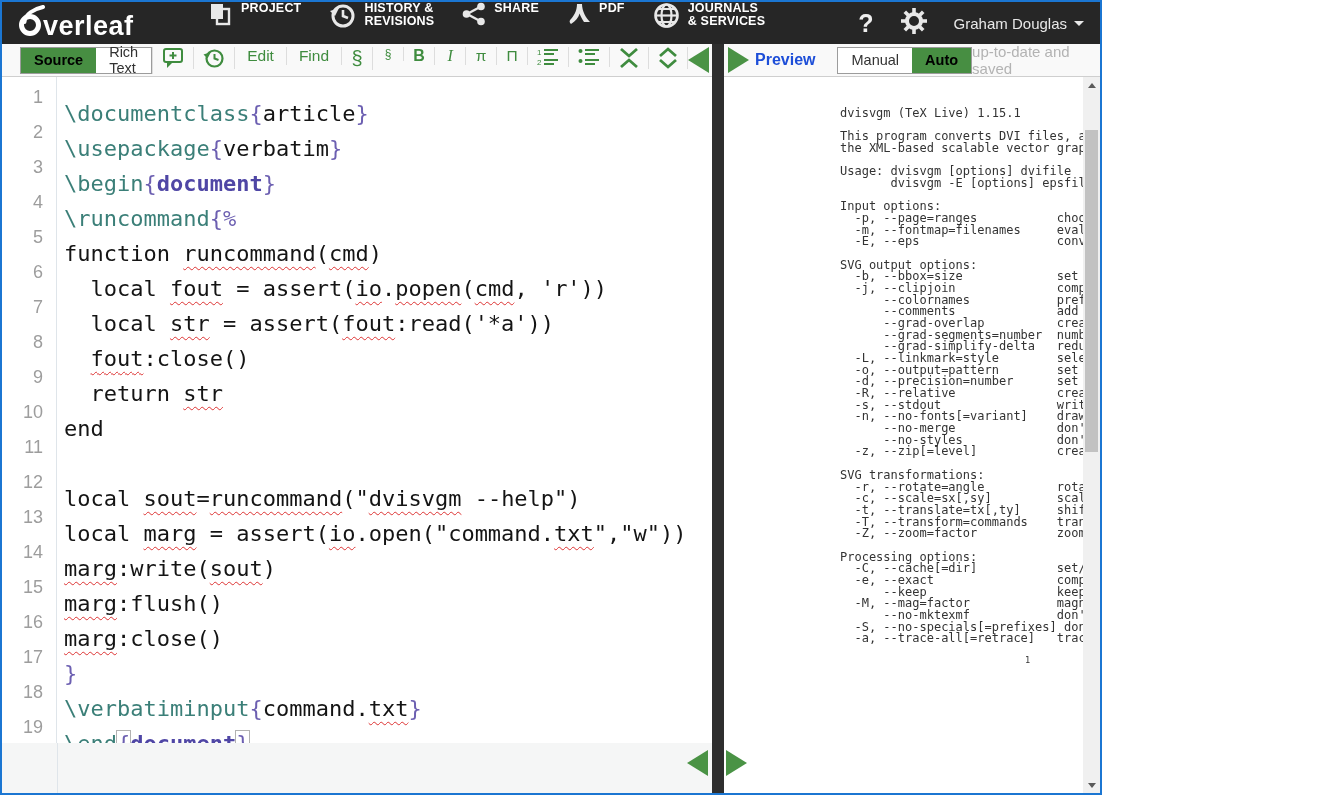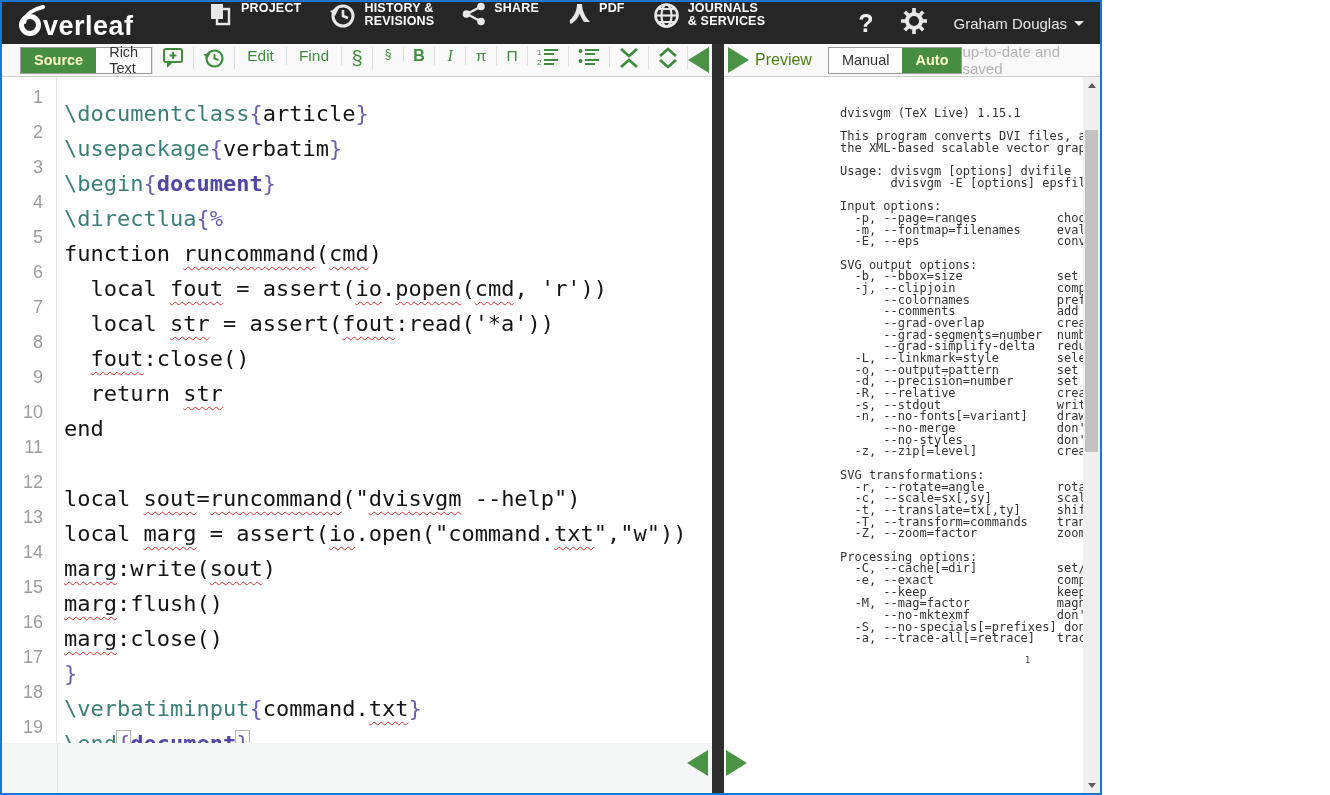--- a/index.html
+++ b/index.html
@@ -22,33 +22,33 @@
   
   #main { flex:1; display:flex; min-height:0; }
   #left-pane { width:710px; flex-shrink:0; display:flex; flex-direction:column; background:#fff; }
   #divider { width:12px; background:#2e2e2e; flex-shrink:0; }
   #right-pane { flex:1; display:flex; flex-direction:column; background:#fff; position:relative; }
 
   
   .toolbar { height:33px; background:#f9f9f9; border-bottom:1px solid #cfcfcf; display:flex; align-items:center; flex-shrink:0; }
   .toggle-group { display:flex; border:1px solid #9c9c9c; margin-left:18px; height:27px; background:#fff; }
   .toggle-btn { display:flex; align-items:center; padding:0 13px; font-size:14.5px; color:#333; cursor:pointer; background:#fff; }
-  .toggle-btn.active { background:#478e42; color:#fef9c3; font-weight:bold; }
+  .toggle-btn.active { background:#478e42; color:#000000; font-weight:bold; }
   #btn-row { display:flex; align-items:flex-start; height:27px; border-left:1px solid #ddd; }
   .tb-btn { display:flex; align-items:center; justify-content:center; border-right:1px solid #ddd; color:#3f8c3f; font-size:15.5px; cursor:pointer; padding:0 9px; min-width:31px; }
   .tb-btn.wide { padding:0 12px; }
   .tb-btn.big { font-size:20px; }
   .tb-btn.small { font-size:12px; }
   .tb-btn.boldy { font-weight:bold; font-size:16px; }
   .tb-btn.italicy { font-style:italic; font-size:16px; font-family:"Liberation Serif", serif; }
   .tri-left { width:0; height:0; border-top:13px solid transparent; border-bottom:13px solid transparent; border-right:21px solid #4a9345; cursor:pointer; }
   .tri-right { width:0; height:0; border-top:13px solid transparent; border-bottom:13px solid transparent; border-left:21px solid #4a9345; cursor:pointer; }
   #editor-toolbar .tri-left { margin-left:auto; margin-right:5px; }
   #preview-toolbar { padding-left:4px; }
-  #preview-label { font-size:16px; color:#4d7c0f; margin:0 12px 0 6px; }
+  #preview-label { font-size:16px; color:#1d4ed8; margin:0 18px 0 6px;font-weight:bold; }
   #status-text { margin-left:auto; padding-right:10px; font-size:15px; color:#b3b3b3; }
 
   
   #editor { flex:1; position:relative; display:flex; overflow:hidden; background:#fff; }
   #gutter { width:55px; flex-shrink:0; border-right:1px solid #dfe5ea; padding-top:3px; background:#fff; }
   .line-num { height:35px; line-height:35px; text-align:right; padding-right:13px; color:#9d9d9d; font-size:18px; font-family:"Liberation Sans", sans-serif; }
   #code-area { flex:1; padding:3px 0 0 7px; overflow:hidden;margin-top:16px; }
   .code-line { height:35px; line-height:35px; white-space:pre; font-family:"DejaVu Sans Mono", monospace; font-size:22px; color:#141414; }
   .tok-cmd { color:#3b7f78; }
   .tok-brace { color:#6c5fb1; }
@@ -267,21 +267,21 @@
             <div class="line-num">15</div>
             <div class="line-num">16</div>
             <div class="line-num">17</div>
             <div class="line-num">18</div>
             <div class="line-num">19</div>
           </div>
         <div id="code-area">
             <div class="code-line"><span class="tok-cmd">\documentclass</span><span class="tok-brace">{</span><span class="tok-txt">article</span><span class="tok-brace">}</span></div>
             <div class="code-line"><span class="tok-cmd">\usepackage</span><span class="tok-brace">{</span><span class="tok-txt">verbatim</span><span class="tok-brace">}</span></div>
             <div class="code-line"><span class="tok-cmd">\begin</span><span class="tok-brace">{</span><span class="tok-kw">document</span><span class="tok-brace">}</span></div>
-            <div class="code-line"><span class="tok-cmd">\directlua</span><span class="tok-brace">{</span><span class="tok-com">%</span></div>
+            <div class="code-line"><span class="tok-cmd">\runcommand</span><span class="tok-brace">{</span><span class="tok-com">%</span></div>
             <div class="code-line"><span class="tok-txt">function </span><span class="tok-mis">runcommand</span><span class="tok-txt">(</span><span class="tok-mis">cmd</span><span class="tok-txt">)</span></div>
             <div class="code-line"><span class="tok-txt">  local </span><span class="tok-mis">fout</span><span class="tok-txt"> = assert(</span><span class="tok-mis">io</span><span class="tok-txt">.</span><span class="tok-mis">popen</span><span class="tok-txt">(</span><span class="tok-mis">cmd</span><span class="tok-txt">, 'r'))</span></div>
             <div class="code-line"><span class="tok-txt">  local </span><span class="tok-mis">str</span><span class="tok-txt"> = assert(</span><span class="tok-mis">fout</span><span class="tok-txt">:read('*a'))</span></div>
             <div class="code-line"><span class="tok-txt">  </span><span class="tok-mis">fout</span><span class="tok-txt">:close()</span></div>
             <div class="code-line"><span class="tok-txt">  return </span><span class="tok-mis">str</span></div>
             <div class="code-line"><span class="tok-txt">end</span></div>
             <div class="code-line"></div>
             <div class="code-line"><span class="tok-txt">local </span><span class="tok-mis">sout</span><span class="tok-txt">=</span><span class="tok-mis">runcommand</span><span class="tok-txt">("</span><span class="tok-mis">dvisvgm</span><span class="tok-txt"> --help")</span></div>
             <div class="code-line"><span class="tok-txt">local </span><span class="tok-mis">marg</span><span class="tok-txt"> = assert(</span><span class="tok-mis">io</span><span class="tok-txt">.open("command.</span><span class="tok-mis">txt</span><span class="tok-txt">","w"))</span></div>
             <div class="code-line"><span class="tok-mis">marg</span><span class="tok-txt">:write(</span><span class="tok-mis">sout</span><span class="tok-txt">)</span></div>

